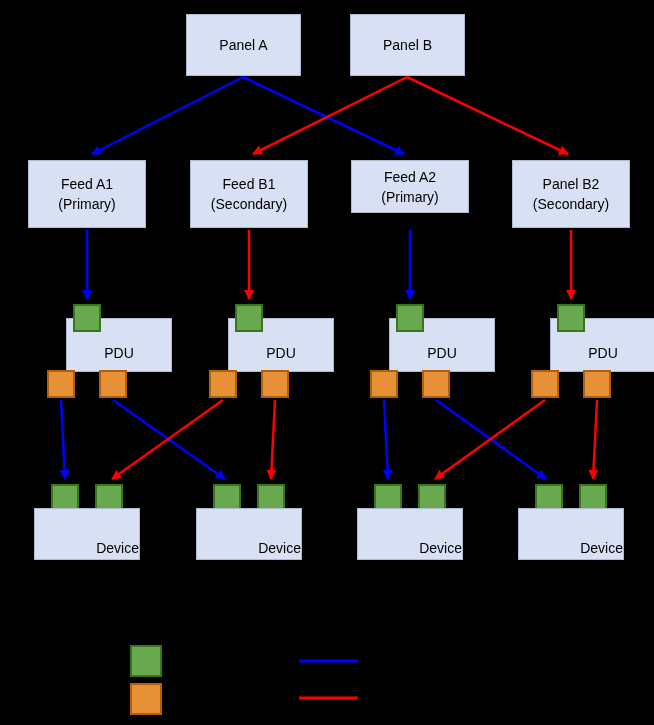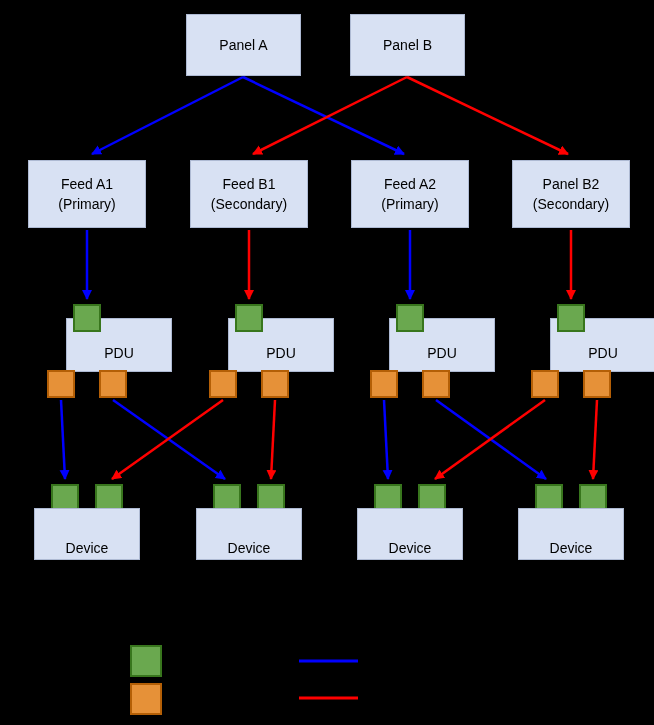--- a/index.html
+++ b/index.html
@@ -18,21 +18,21 @@
     color: #000;
     display: flex;
     align-items: center;
     justify-content: center;
     text-align: center;
     font-size: 14px;
     box-sizing: border-box;
   }
   .feed-box { flex-direction: column; line-height: 20px; }
   .pdu-box  { padding-top: 16px; margin-left: 32px; }
-  .dev-box  { padding-top: 28px; }
+  .dev-box  { padding-top: 28px; justify-content: flex-end; }
   .port {
     position: absolute;
     width: 28px; height: 28px;
     box-sizing: border-box;
   }
   .port.green  { background: #6aa84f; border: 2px solid #38761d; }
   .port.orange { background: #e69138; border: 2px solid #b45f06; }
   .swatch {
     position: absolute;
     width: 32px; height: 32px;
@@ -93,21 +93,21 @@
   </div>
 
   <div class="box feed-box" style="left:28px; top:160px; width:118px; height:68px;">
     <span>Feed A1</span>
     <span>(Primary)</span>
   </div>
   <div class="box feed-box" style="left:190px; top:160px; width:118px; height:68px;">
     <span>Feed B1</span>
     <span>(Secondary)</span>
   </div>
-  <div class="box feed-box" style="left:351px; top:160px; width:118px; height:68px;">
+  <div class="box feed-box" style="left:351px; top:160px; width:118px; height:53px;">
     <span>Feed A2</span>
     <span>(Primary)</span>
   </div>
   <div class="box feed-box" style="left:512px; top:160px; width:118px; height:68px;">
     <span>Panel B2</span>
     <span>(Secondary)</span>
   </div>
 
   <div class="box pdu-box" style="left:34px; top:318px; width:106px; height:54px;">
     <span>PDU</span>

